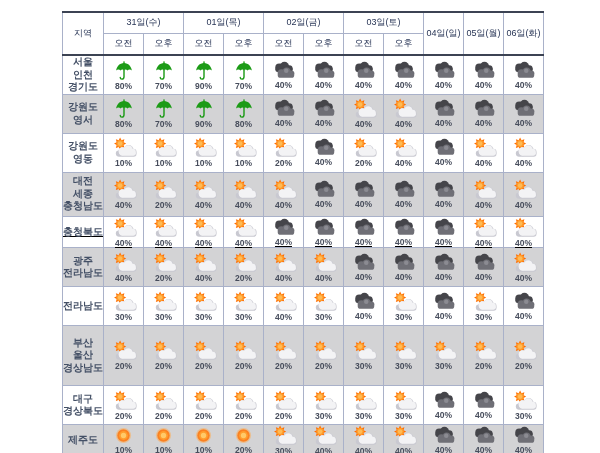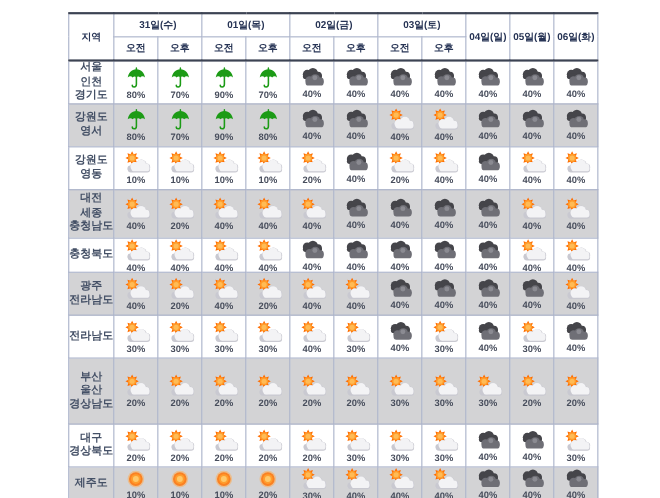--- a/index.html
+++ b/index.html
@@ -2,26 +2,26 @@
 <html style="--grid: #a9b1c9; --dark: #3c4353; --head: #273455; --regiontxt: #445066; --poptxt: #474d5c; --shade: #d3d3d5;"><head>
 <meta charset="utf-8">
 <style>
   html,body{margin:0;padding:0;background:#fff;}
   body{width:600px;height:453px;font-family:"Liberation Sans","DejaVu Sans",sans-serif;}
   .canvas{position:relative;width:600px;height:453px;background:#fff;overflow:hidden;}
   #forecast-table{position:absolute;left:62px;top:11px;border-collapse:collapse;table-layout:fixed;
     border-top:2px solid var(--dark);}
   #forecast-table th,#forecast-table td{border:1px solid var(--grid);padding:0;text-align:center;vertical-align:middle;}
   #forecast-table thead{border-bottom:2px solid var(--dark);}
-  #forecast-table thead th{font-size:9px;font-weight:bold;color:var(--head);line-height:1.1;}
+  #forecast-table thead th{font-size:9px;font-weight:normal;color:var(--head);line-height:1.1;}
   tr.day-row{height:21px;} tr.ampm-row{height:22px;}
   tbody tr{height:39px;}
   tbody tr:nth-child(1){height:33px;}
   tbody tr:nth-child(4){height:44px;margin-top:21px;}
-  tbody tr:nth-child(5){height:30px;}
+  tbody tr:nth-child(5){height:30px;text-decoration:underline;}
   tbody tr:nth-child(8){height:60px;}
   tbody tr:nth-child(10){height:30px;}
   tr.shade td{background:var(--shade);}
   td.region{font-size:10px;font-weight:bold;color:var(--regiontxt);line-height:1.25;}
   .cellbox{display:flex;flex-direction:column;align-items:center;justify-content:center;}
   .icon{display:block;height:auto;line-height:0;}
   .icon svg{display:block;}
   .pop{font-size:8.5px;font-weight:bold;color:var(--poptxt);margin-top:1px;line-height:1;}
 </style>
 </head>

